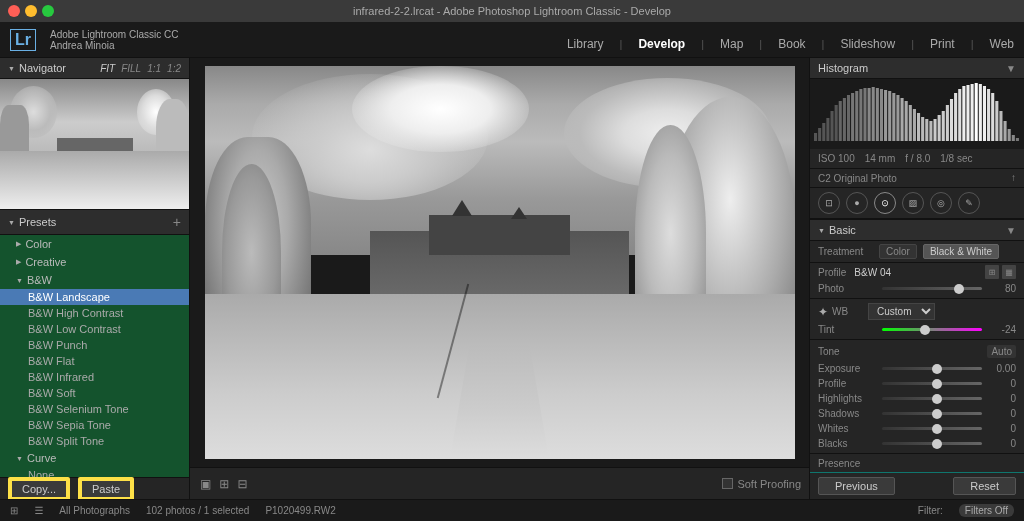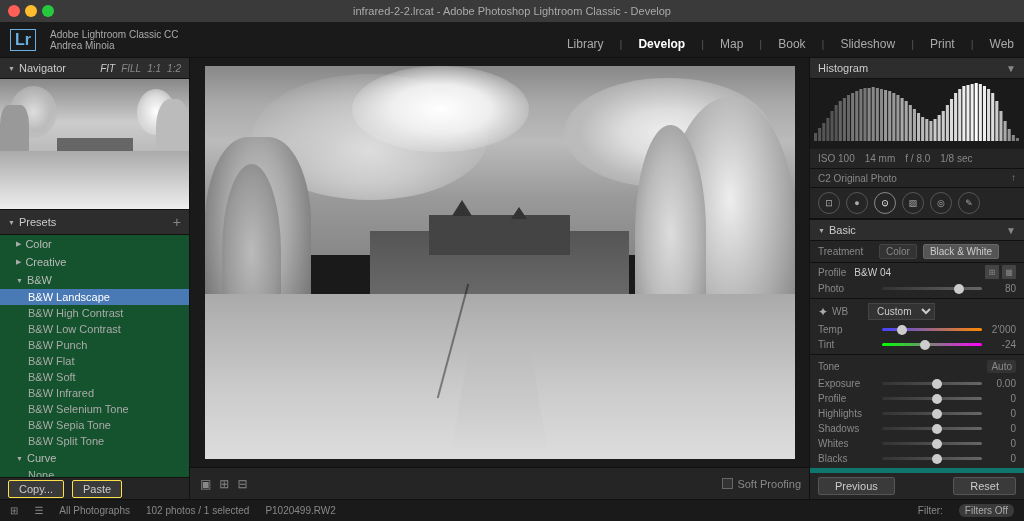--- a/index.html
+++ b/index.html
@@ -48,21 +48,21 @@
     .preset-section-header { background: #2d2d2d; padding: 4px 8px; display: flex; align-items: center; justify-content: space-between; border-bottom: 1px solid #111; border-top: 1px solid #111; }
     .preset-section-label { display: flex; align-items: center; gap: 4px; color: #ccc; font-size: 11px; }
     .add-btn { color: #888; cursor: pointer; font-size: 14px; }
     .preset-group { padding: 0; }
     .preset-group-header { padding: 3px 16px; display: flex; align-items: center; gap: 4px; color: #bbb; cursor: pointer; }
     .preset-item { padding: 2px 28px; color: #aaa; cursor: pointer; font-size: 11px; }
     .preset-item.active { background: #4a7ab5; color: #fff; }
 
     
     .bottom-left { height: 22px; background: #252525; border-top: 1px solid #111; display: flex; align-items: center; padding: 0 8px; gap: 8px; }
-    .copy-paste-btn { background: #3a3a3a; border: 1px solid #fde047; color: #ccc; padding: 2px 10px; font-size: 11px; cursor: pointer; border-radius: 2px; }
+    .copy-paste-btn { background: #3a3a3a; border: 4px solid #fde047; color: #ccc; padding: 2px 10px; font-size: 11px; cursor: pointer; border-radius: 2px; }
 
     
     .center { flex: 1; display: flex; flex-direction: column; background: #1a1a1a; }
     .photo-area { flex: 1; display: flex; align-items: center; justify-content: center; background: #1a1a1a; overflow: hidden; }
     .photo-container { width: 590px; height: 393px; position: relative; }
 
     
     .bw-photo { width: 100%; height: 100%; position: relative; }
 
     
@@ -113,21 +113,21 @@
     .profile-value { color: #ccc; font-size: 10px; flex: 1; margin-left: 8px; }
     .profile-icons { display: flex; gap: 3px; }
     .small-icon { width: 14px; height: 14px; background: #444; border-radius: 1px; display: flex; align-items: center; justify-content: center; color: #888; font-size: 8px; cursor: pointer; }
 
     .tone-header { padding: 3px 8px; display: flex; align-items: center; justify-content: space-between; }
     .tone-label { color: #888; font-size: 10px; }
     .auto-btn { color: #888; font-size: 10px; cursor: pointer; background: #333; padding: 1px 4px; border-radius: 2px; }
 
     .section-divider { height: 1px; background: #111; margin: 2px 0; }
 
-    .prev-next { display: flex; justify-content: space-between; padding: 4px 8px; border-top: 5px solid #0f766e; }
+    .prev-next { display: flex; justify-content: space-between; padding: 4px 8px; border-top: 1px solid #0f766e; }
     .prev-next-btn { background: #3a3a3a; border: 1px solid #555; color: #ccc; padding: 2px 16px; font-size: 11px; cursor: pointer; border-radius: 2px; }
 
     .presence-label { padding: 2px 8px; color: #888; font-size: 10px; }
 
     
     .wb-row { padding: 2px 8px; display: flex; align-items: center; }
     .wb-icon { color: #aaa; font-size: 12px; margin-right: 4px; cursor: pointer; }
     .wb-label-col { color: #888; font-size: 10px; width: 36px; }
     .wb-dropdown { color: #ccc; font-size: 10px; background: #333; border: 1px solid #444; padding: 1px 4px; }
 
@@ -230,22 +230,22 @@
       <div class="preset-group">
         <div class="preset-group-header">
           <span class="triangle">▼</span>
           <span>B&amp;W</span>
         </div>
         <div class="preset-item active">B&amp;W Landscape</div>
         <div class="preset-item">B&amp;W High Contrast</div>
         <div class="preset-item">B&amp;W Low Contrast</div>
         <div class="preset-item">B&amp;W Punch</div>
         <div class="preset-item">B&amp;W Flat</div>
+        <div class="preset-item">B&amp;W Infrared</div>
         <div class="preset-item">B&amp;W Soft</div>
-        <div class="preset-item">B&amp;W Infrared</div>
         <div class="preset-item">B&amp;W Selenium Tone</div>
         <div class="preset-item">B&amp;W Sepia Tone</div>
         <div class="preset-item">B&amp;W Split Tone</div>
       </div>
 
       <div class="preset-group">
         <div class="preset-group-header">
           <span class="triangle">▼</span>
           <span>Curve</span>
         </div>
@@ -438,27 +438,20 @@
         <span class="wb-label-col">WB</span>
         <select class="wb-dropdown">
           <option>Custom</option>
           <option>Auto</option>
           <option>Daylight</option>
           <option>Cloudy</option>
           <option>Shade</option>
         </select>
       </div>
 
-      <div class="slider-row">
-        <span class="slider-label">Temp</span>
-        <div class="slider-track" style="background:linear-gradient(to right,#44f,#ff8800);">
-          <div class="slider-thumb" style="left:15%;"></div>
-        </div>
-        <span class="slider-value">2'000</span>
-      </div>
 
       <div class="slider-row">
         <span class="slider-label">Tint</span>
         <div class="slider-track" style="background:linear-gradient(to right,#0f0,#f0f);">
           <div class="slider-thumb" style="left:38%;"></div>
         </div>
         <span class="slider-value">-24</span>
       </div>
 
       <div class="section-divider"></div>

